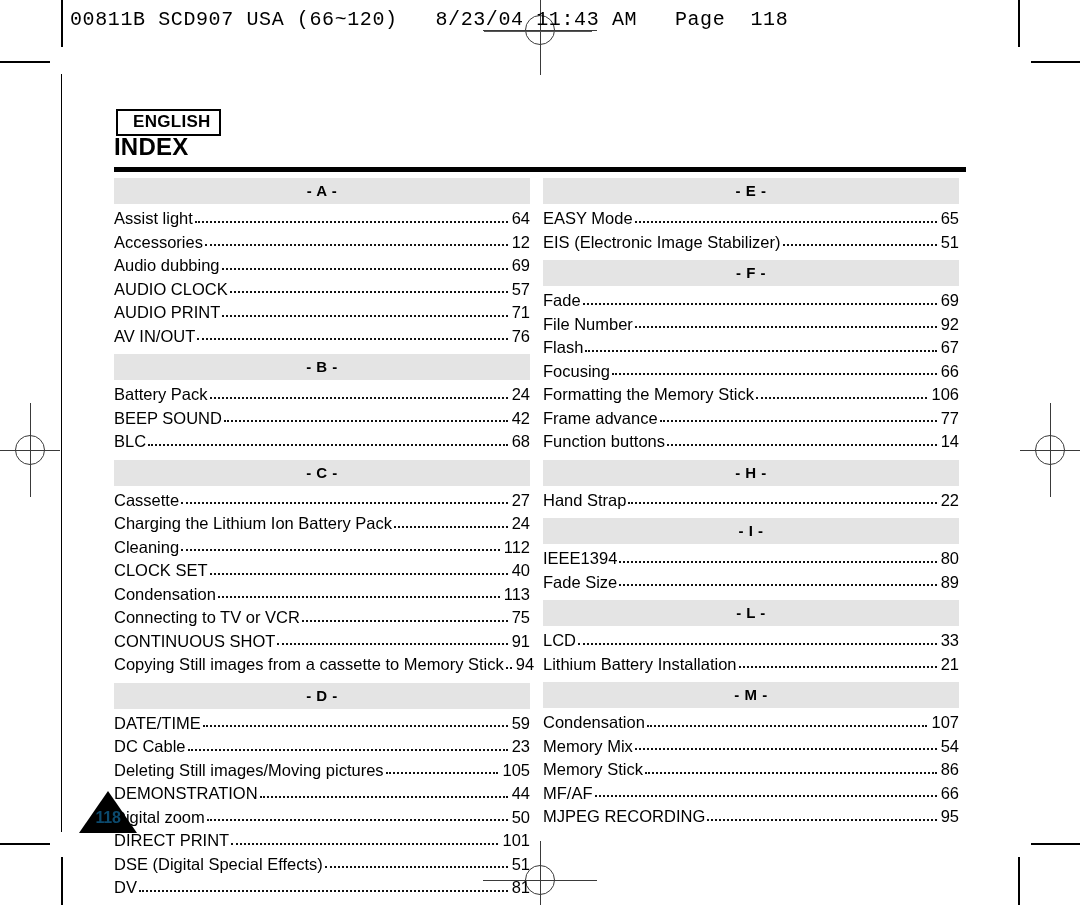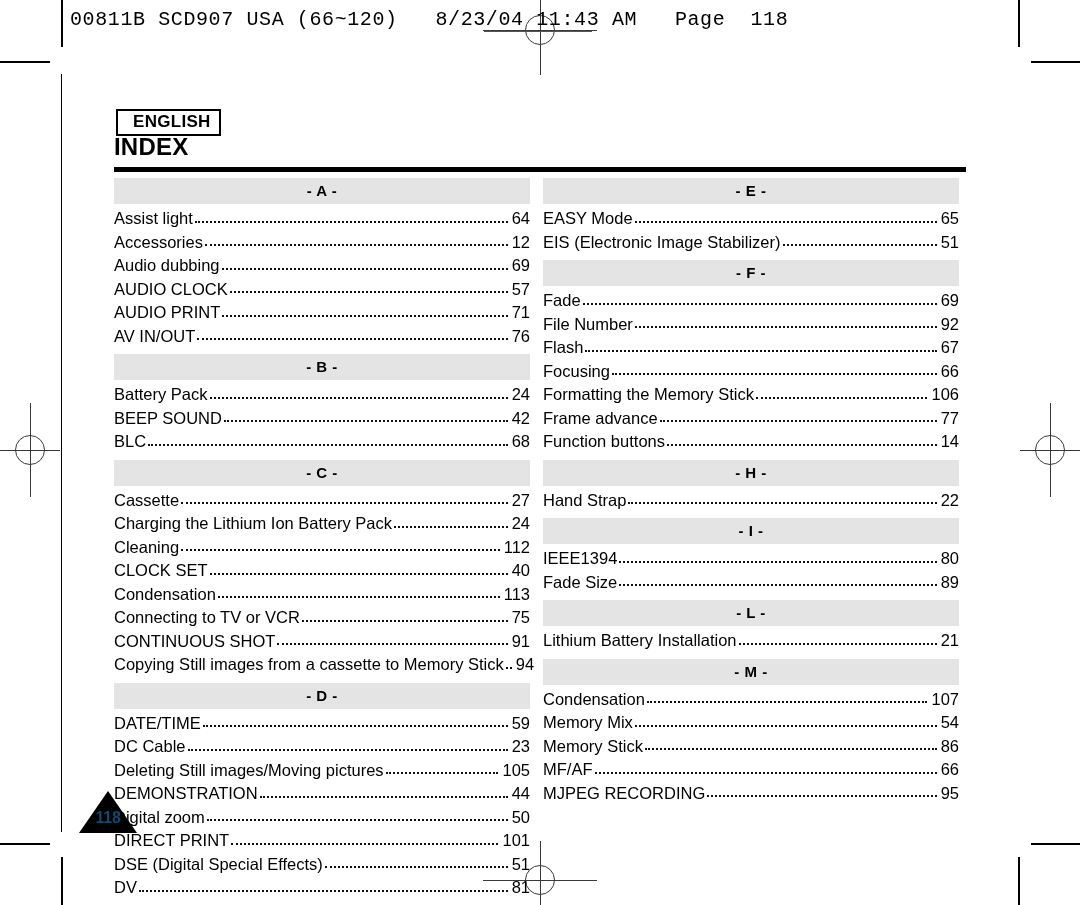--- a/index.html
+++ b/index.html
@@ -420,20 +420,25 @@
           </div>
           <div class="entry">
             <span class="label">Fade Size</span>
             <span class="leader"></span>
             <span class="pg">89</span>
           </div>
         </div>
         <div class="section-head">- L -</div>
         <div class="entries">
           <div class="entry">
+            <span class="label">LCD </span>
+            <span class="leader"></span>
+            <span class="pg">33</span>
+          </div>
+          <div class="entry">
             <span class="label">Lithium Battery Installation </span>
             <span class="leader"></span>
             <span class="pg">21</span>
           </div>
         </div>
         <div class="section-head">- M -</div>
         <div class="entries">
           <div class="entry">
             <span class="label">Condensation </span>
             <span class="leader"></span>

